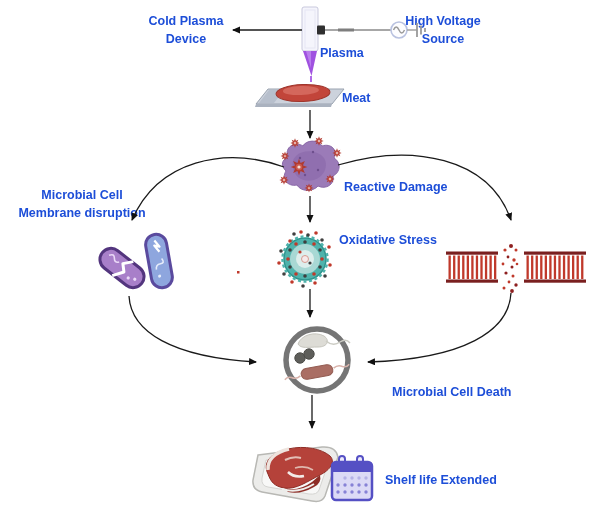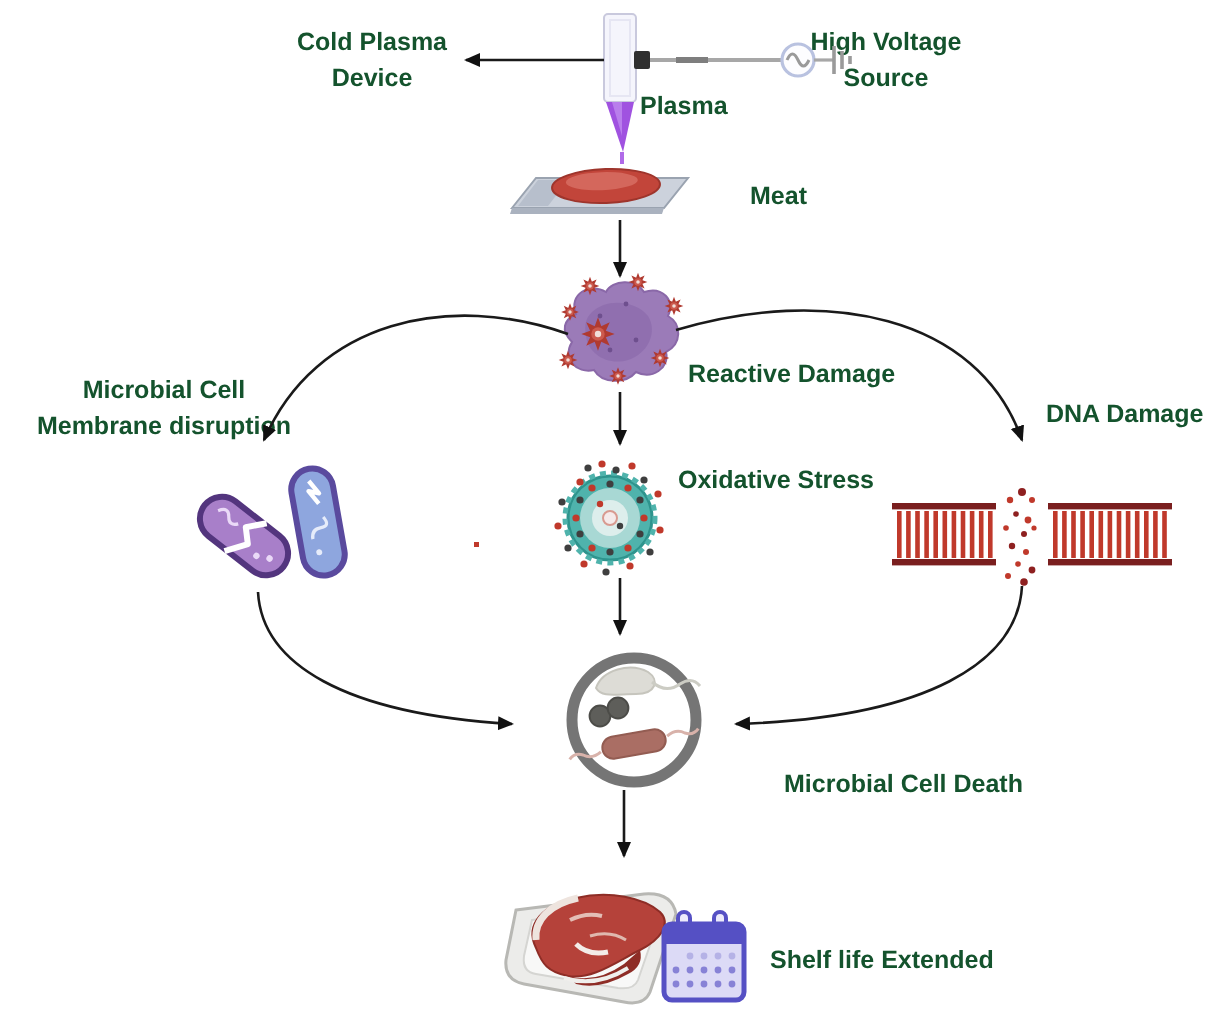--- a/index.html
+++ b/index.html
@@ -1,43 +1,42 @@
 <!DOCTYPE html>
 <html><head>
 <meta charset="utf-8">
 <style>
   html,body{margin:0;padding:0;background:#fff;}
   #stage{position:relative;width:609px;height:510px;background:#fff;overflow:hidden;
-         font-family:"Liberation Sans",sans-serif;color:#14532d;}
+         font-family:"Liberation Sans",sans-serif;color:#1d4ed8;}
   #art{position:absolute;left:0;top:0;}
   .lbl{position:absolute;font-size:12.5px;font-weight:700;line-height:18px;white-space:nowrap;}
   .lbl.center{text-align:center;white-space:normal;}
 </style>
 </head>
 <body>
 
 <div id="stage">
 
   <div class="lbl center" style="left:142px;top:12px;width:88px;">
     <span>Cold Plasma</span><br>
     <span>Device</span>
   </div>
   <div class="lbl center" style="left:397px;top:12px;width:92px;">
     <span>High Voltage</span><br>
     <span>Source</span>
   </div>
   <div class="lbl" style="left:320px;top:44px;">Plasma</div>
-  <div class="lbl" style="left:375px;top:89px;">Meat</div>
+  <div class="lbl" style="left:342px;top:89px;">Meat</div>
   <div class="lbl" style="left:344px;top:178px;">Reactive Damage</div>
   <div class="lbl center" style="left:0px;top:186px;width:138px;padding-left:13px;">
     <span>Microbial Cell</span><br>
     <span>Membrane disruption</span>
   </div>
   <div class="lbl" style="left:339px;top:231px;">Oxidative Stress</div>
-  <div class="lbl" style="left:523px;top:198px;">DNA Damage</div>
   <div class="lbl" style="left:344px;top:383px;margin-left:48px;">Microbial Cell Death</div>
   <div class="lbl" style="left:385px;top:471px;">Shelf life Extended</div>
 
   <svg id="art" width="609" height="510" viewBox="0 0 609 510">
     <defs>
       <marker id="ah" markerUnits="userSpaceOnUse" markerWidth="10" markerHeight="10" refX="7" refY="3.5" orient="auto">
         <path d="M0,0 L8,3.5 L0,7 Z" fill="#111"></path>
       </marker>
       <g id="rstar">
         <path d="M0,-5.2 L1.4,-1.4 L5.2,0 L1.4,1.4 L0,5.2 L-1.4,1.4 L-5.2,0 L-1.4,-1.4 Z" fill="#b03a30"></path>

